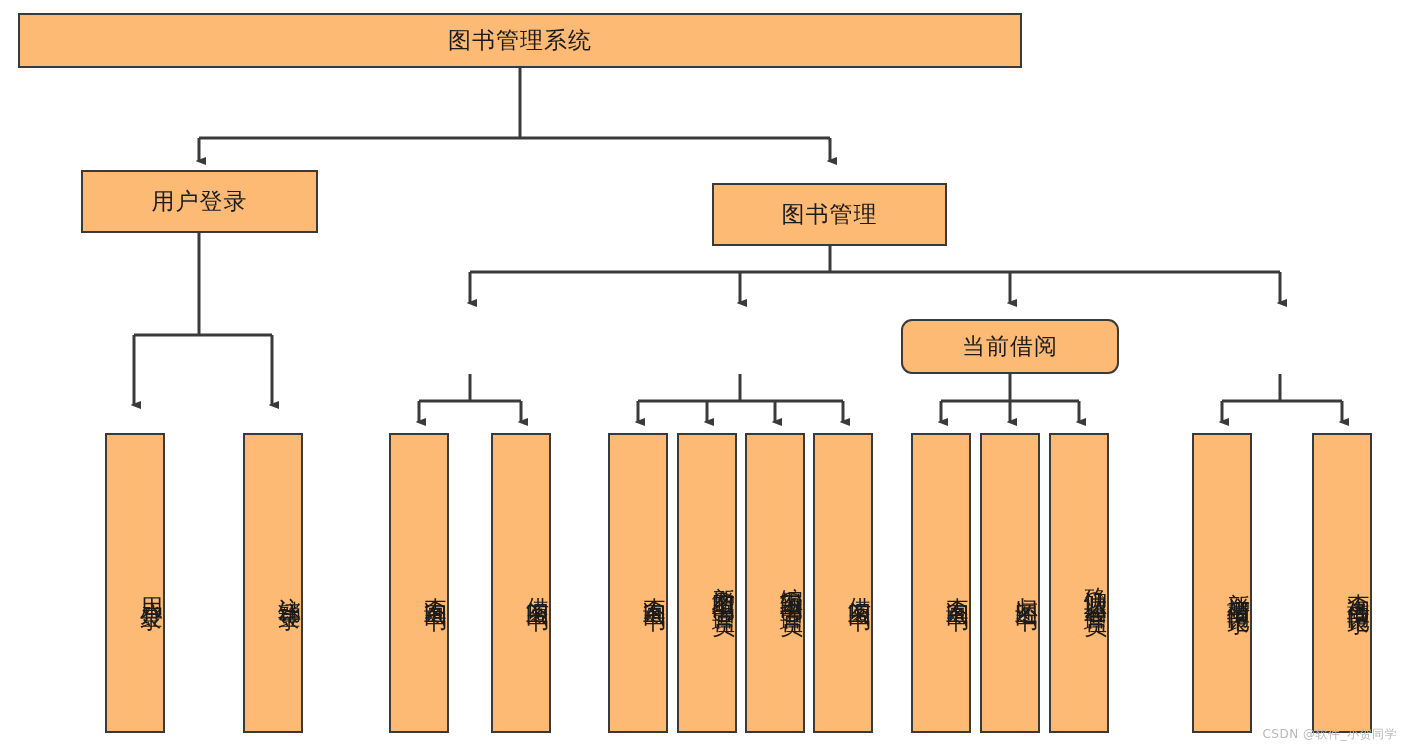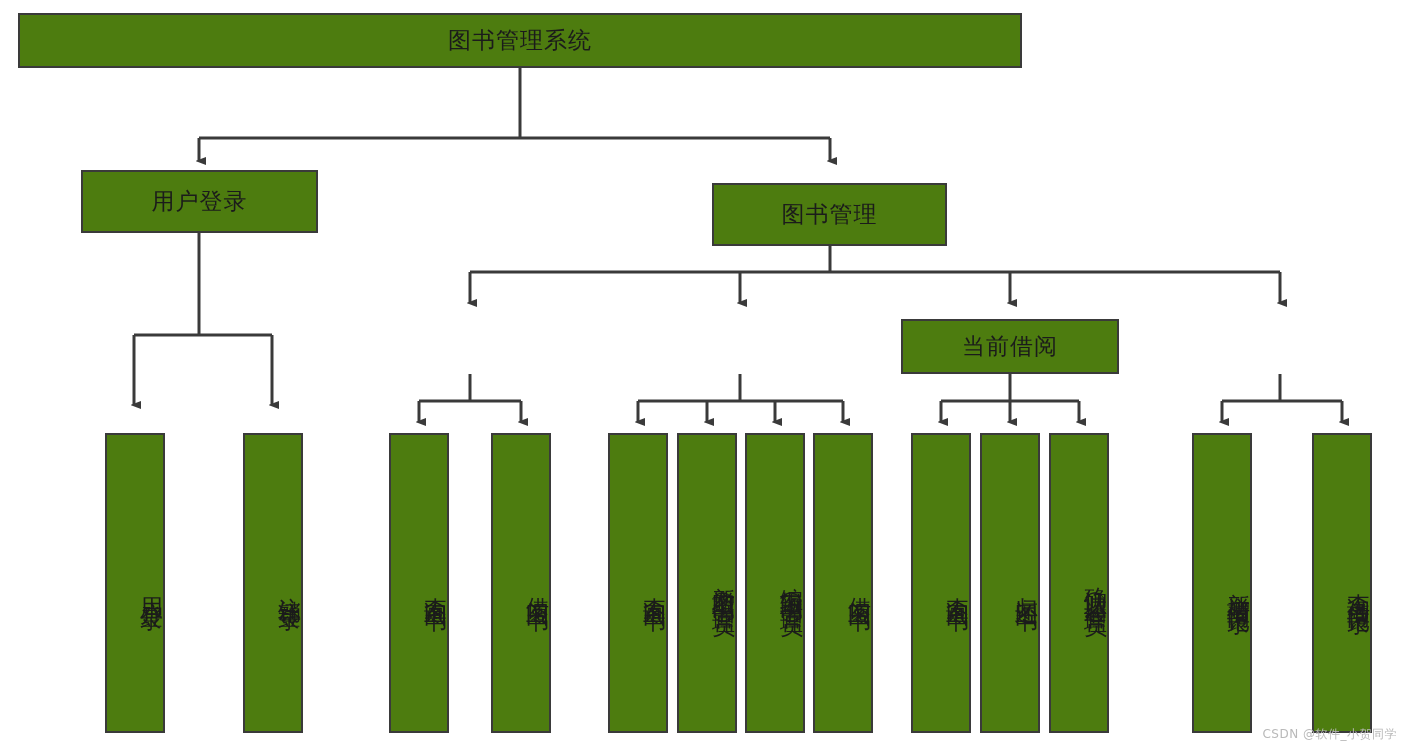--- a/index.html
+++ b/index.html
@@ -22,21 +22,21 @@
     position: absolute;
     left: 0;
     top: 0;
     width: 1405px;
     height: 747px;
     pointer-events: none;
   }
   .node {
     position: absolute;
     box-sizing: border-box;
-    background: #4d7c0f;
+    background: #fdba74;
     border: 2px solid #3a3a3a;
     display: flex;
     align-items: center;
     justify-content: center;
     color: #1b1b1b;
     z-index: 2;
     text-align: right;
   }
   .node.horiz {
     font-size: 23px;
@@ -133,21 +133,21 @@
   <div class="node horiz" style="left:81px; top:170px; width:237px; height:63px;">
     <span>用户登录</span>
   </div>
 
   <div class="node horiz" style="left:712px; top:170px; width:235px; height:63px;margin-top:13px;">
     <span>图书管理</span>
   </div>
 
 
 
-  <div class="node horiz" style="left:901px; top:319px; width:218px; height:55px;">
+  <div class="node horiz" style="left:901px; top:319px; width:218px; height:55px;border-radius:11px;">
     <span>当前借阅</span>
   </div>
 
 
   <div class="node vert" style="left:105px; top:433px; width:60px; height:300px;">
     <span class="vtext">用户登录</span>
   </div>
 
   <div class="node vert" style="left:243px; top:433px; width:60px; height:300px;">
     <span class="vtext">注销登录</span>

